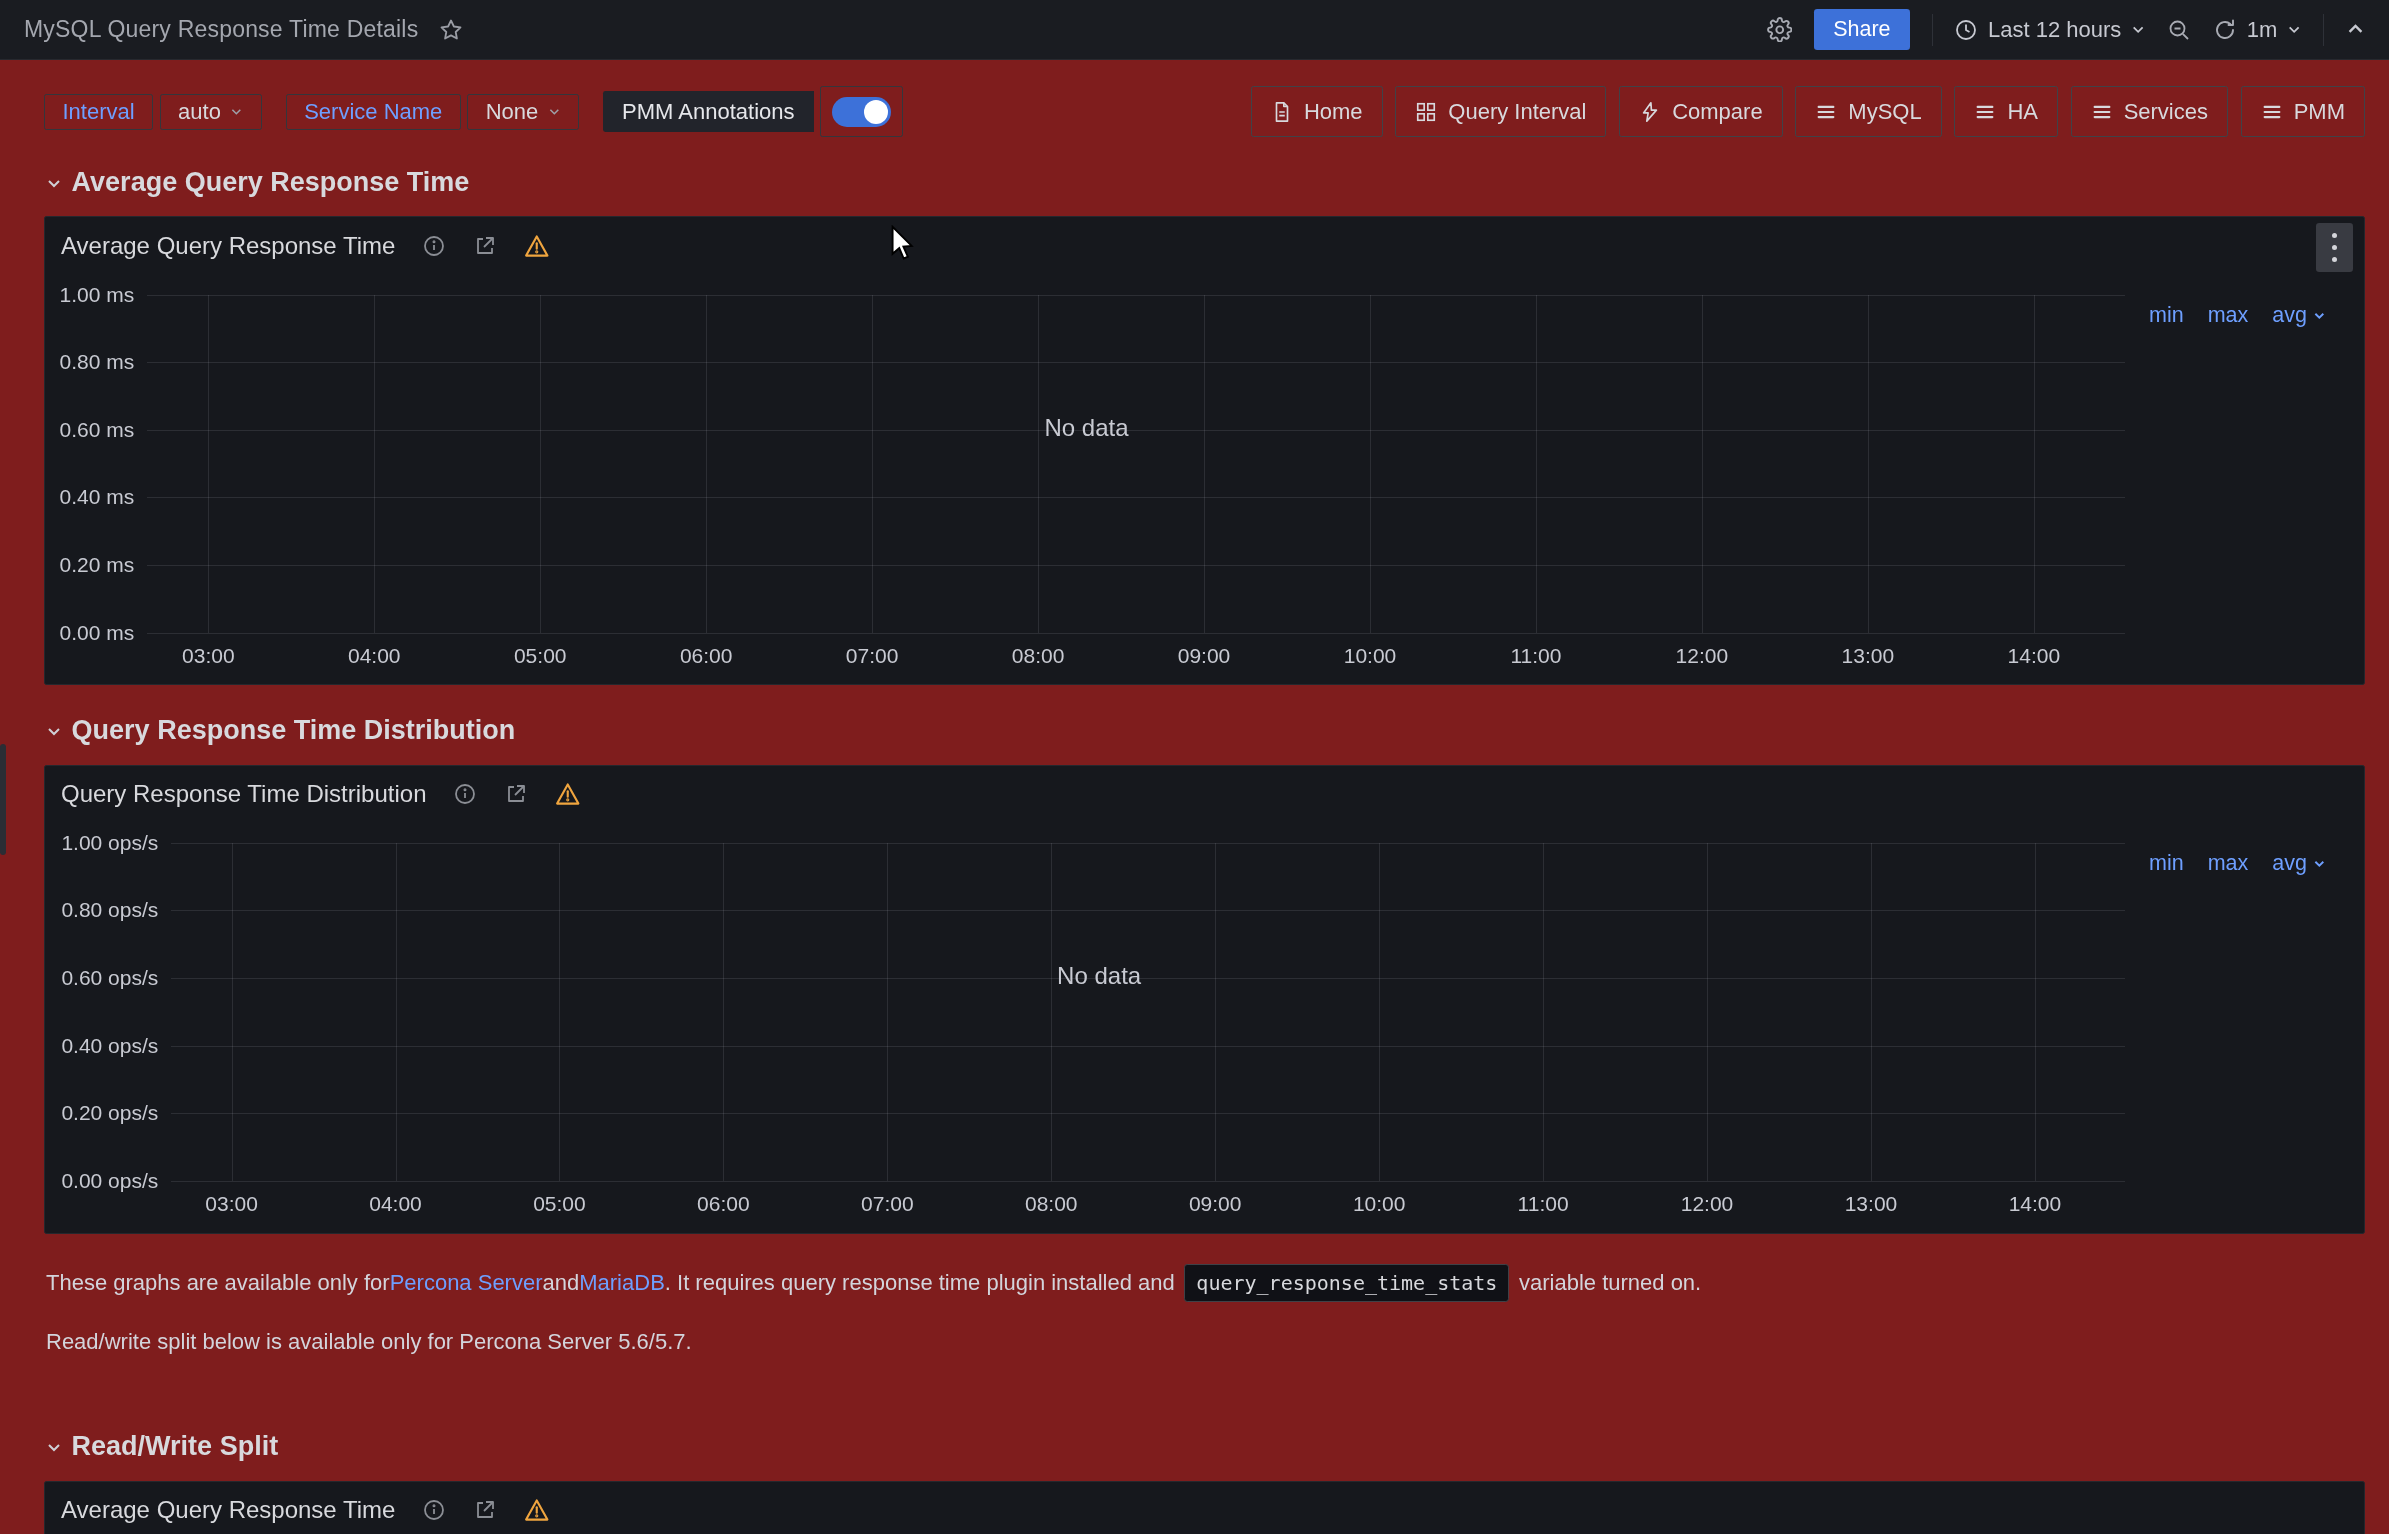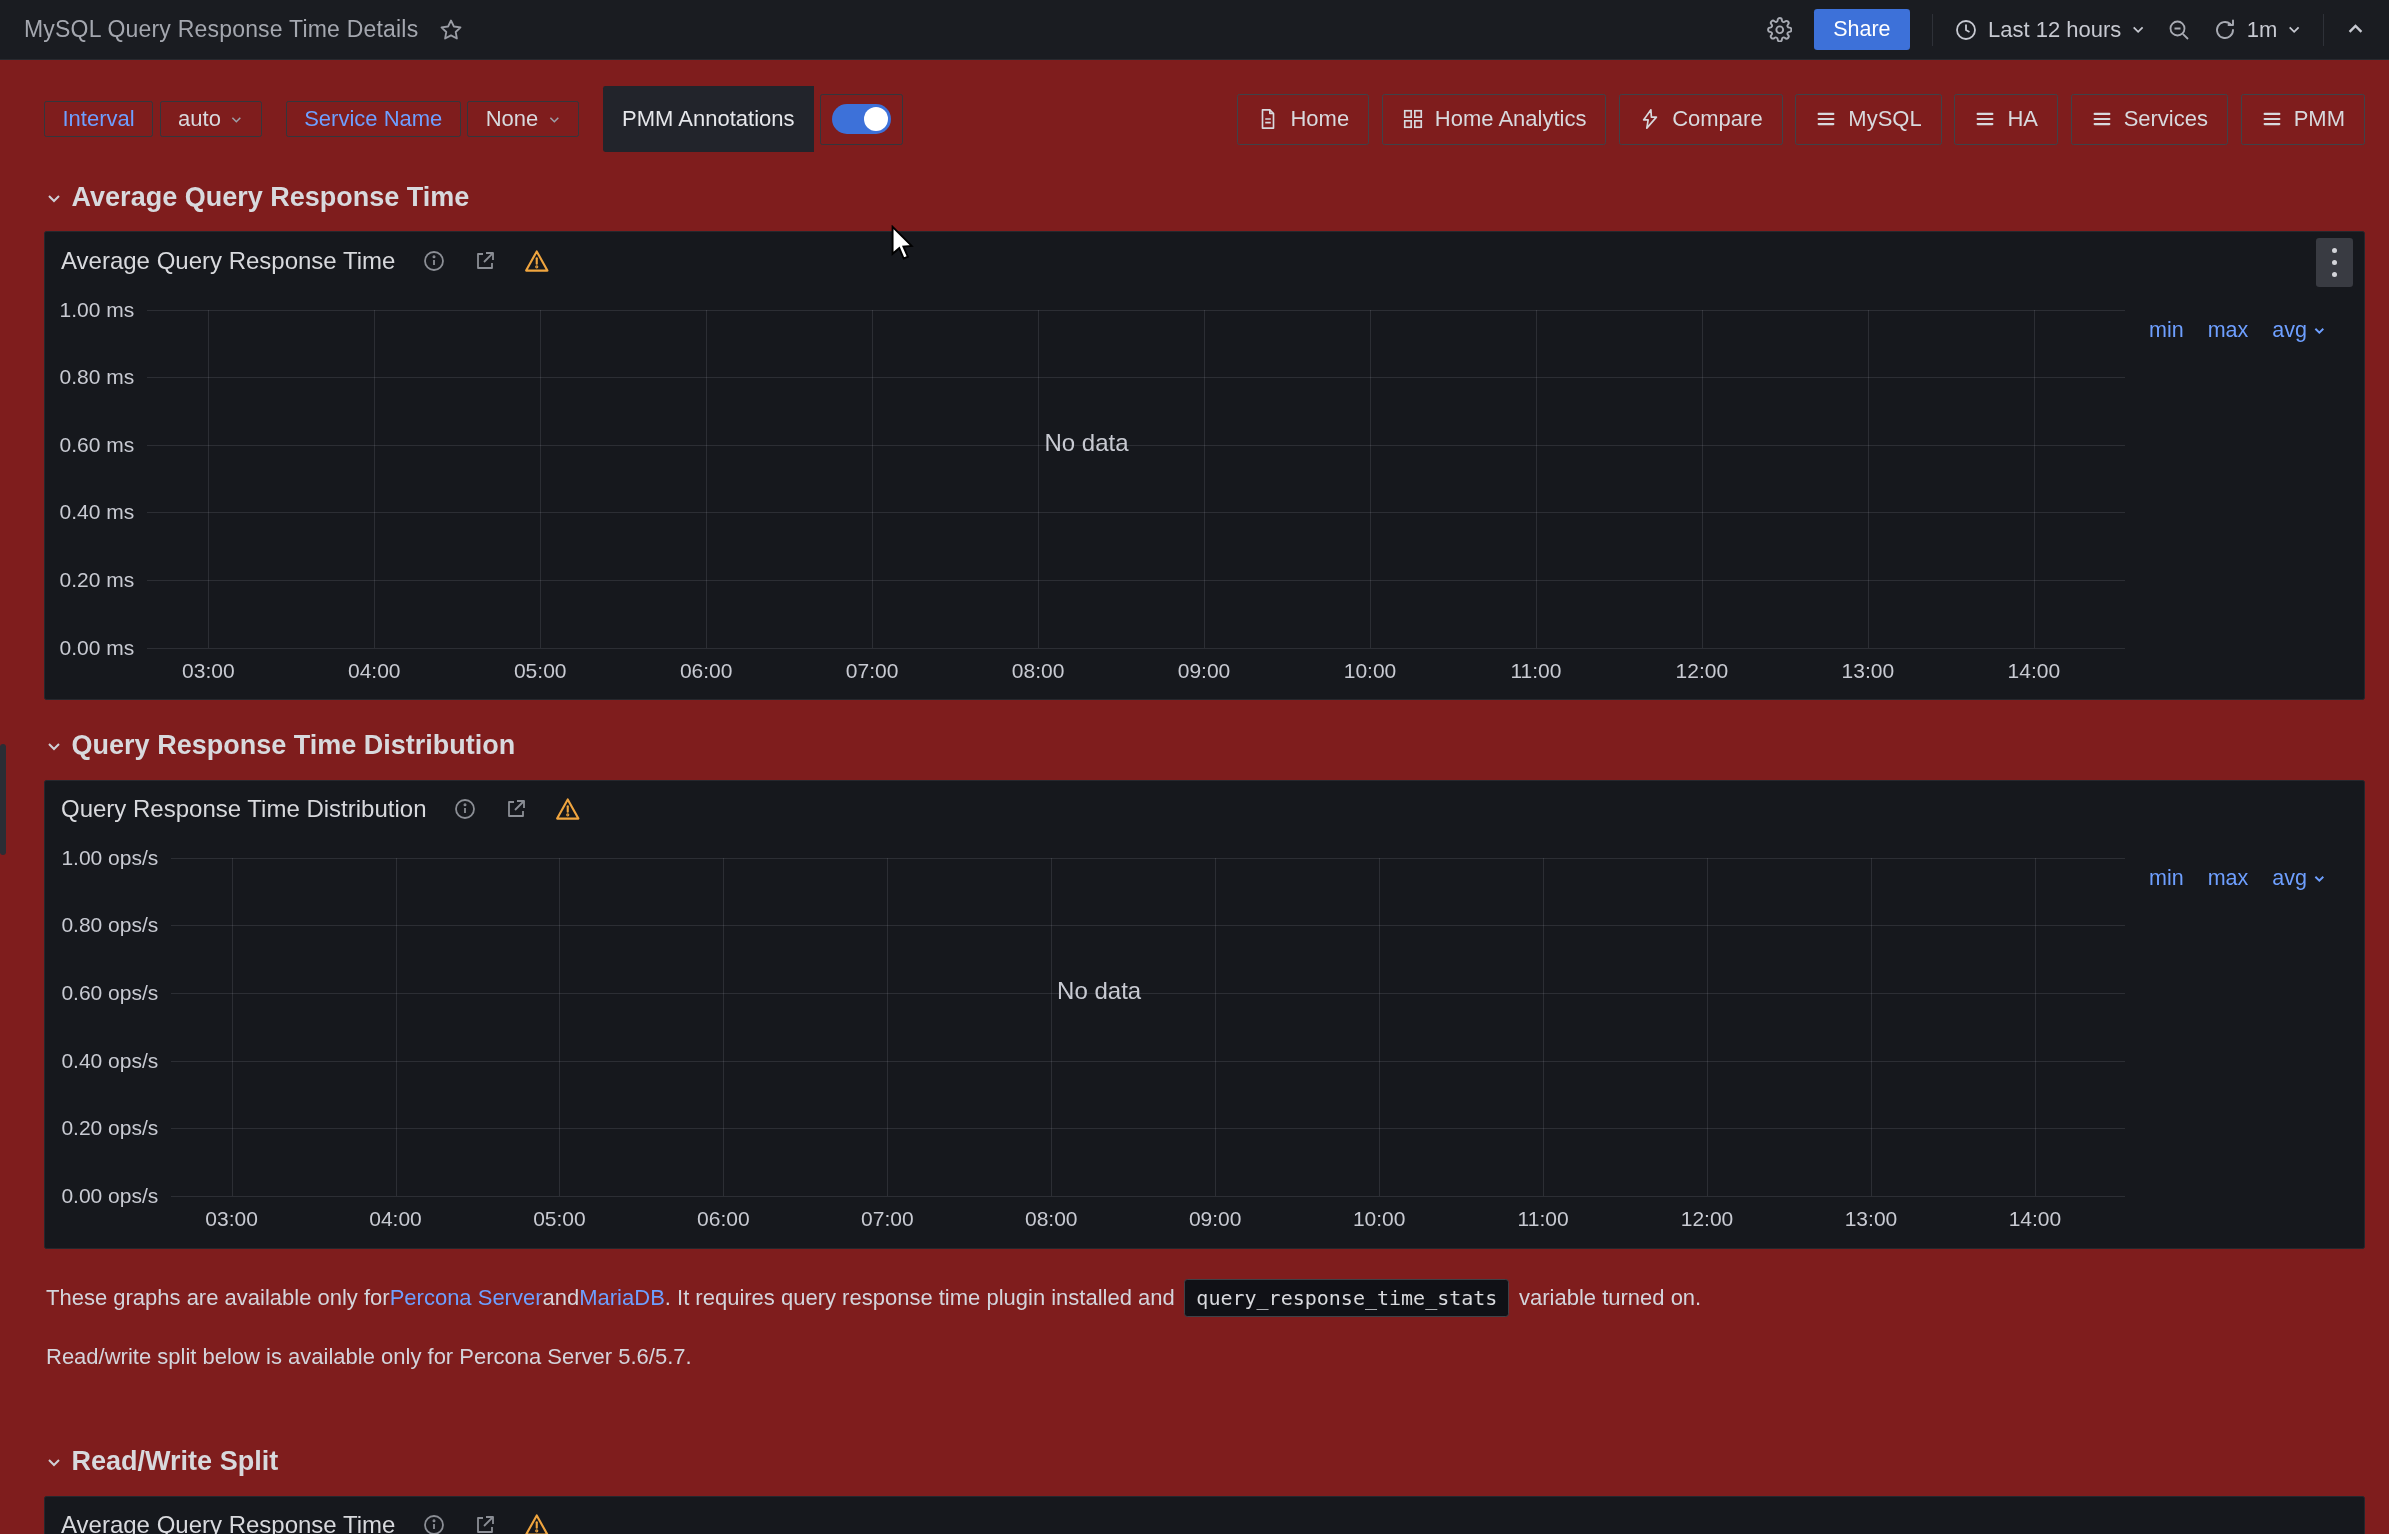--- a/index.html
+++ b/index.html
@@ -32,21 +32,21 @@
   .toolbar { margin:26px 24px 0 44px; display:flex; align-items:center; justify-content:space-between; }
   .var-groups { display:flex; align-items:center; gap:24px; }
   .var-pair { display:flex; align-items:center; gap:6.4px; }
   .pill {
     height:36px; display:flex; align-items:center; gap:9.6px; padding:0 17.5px;
     border:0.8px solid #33363c; border-radius:2.4px; font-size:22px; cursor:pointer;
   }
   .pill.label-pill { color:#6E9FFF; cursor:default; }
   .pill.value-pill { color:#d8d9dd; }
   .pill .chev { color:#9da0a8; }
-  .ann-label { height:66px; display:flex; align-items:center; padding:12px 19px;
+  .ann-label { height:41px; display:flex; align-items:center; padding:12px 19px;
     background:#22242b; border-radius:2.4px 0 0 2.4px; font-size:22px; color:#e6e7eb; }
   .toggle-box { height:51px; display:flex; align-items:center; padding:0 11px;
     border:0.8px solid #33363c; border-radius:2.4px; cursor:pointer; }
   .toggle { width:59px; height:30px; border-radius:15px; background:#3D71D9; position:relative; }
   .toggle .knob { position:absolute; top:3.2px; right:3.2px; width:24px; height:24px; border-radius:50%; background:#fff; }
 
   .nav-buttons { display:flex; align-items:center; gap:12.7px; }
   .nav-btn {
     height:51px; display:flex; align-items:center; gap:11px; padding:0 19px;
     background:transparent; border:0.8px solid #3f4248; border-radius:2.4px;
@@ -217,21 +217,21 @@
         </button>
         <button class="nav-btn">
           <span>
             <svg width="22" height="22" viewBox="0 0 24 24" fill="none" stroke="currentColor" stroke-width="1.8">
               <rect x="3" y="3" width="7" height="7"></rect>
               <rect x="14" y="3" width="7" height="7"></rect>
               <rect x="3" y="14" width="7" height="7"></rect>
               <rect x="14" y="14" width="7" height="7"></rect>
             </svg>
           </span>
-          <span>Home Analytics</span>
+          <span>Query Interval</span>
         </button>
         <button class="nav-btn">
           <span>
             <svg width="22" height="22" viewBox="0 0 24 24" fill="none" stroke="currentColor" stroke-width="1.8" stroke-linejoin="round">
               <path d="M13 2L5 13h5l-1.5 9L19 10h-5.5z"></path>
             </svg>
           </span>
           <span>Compare</span>
         </button>
         <button class="nav-btn">

